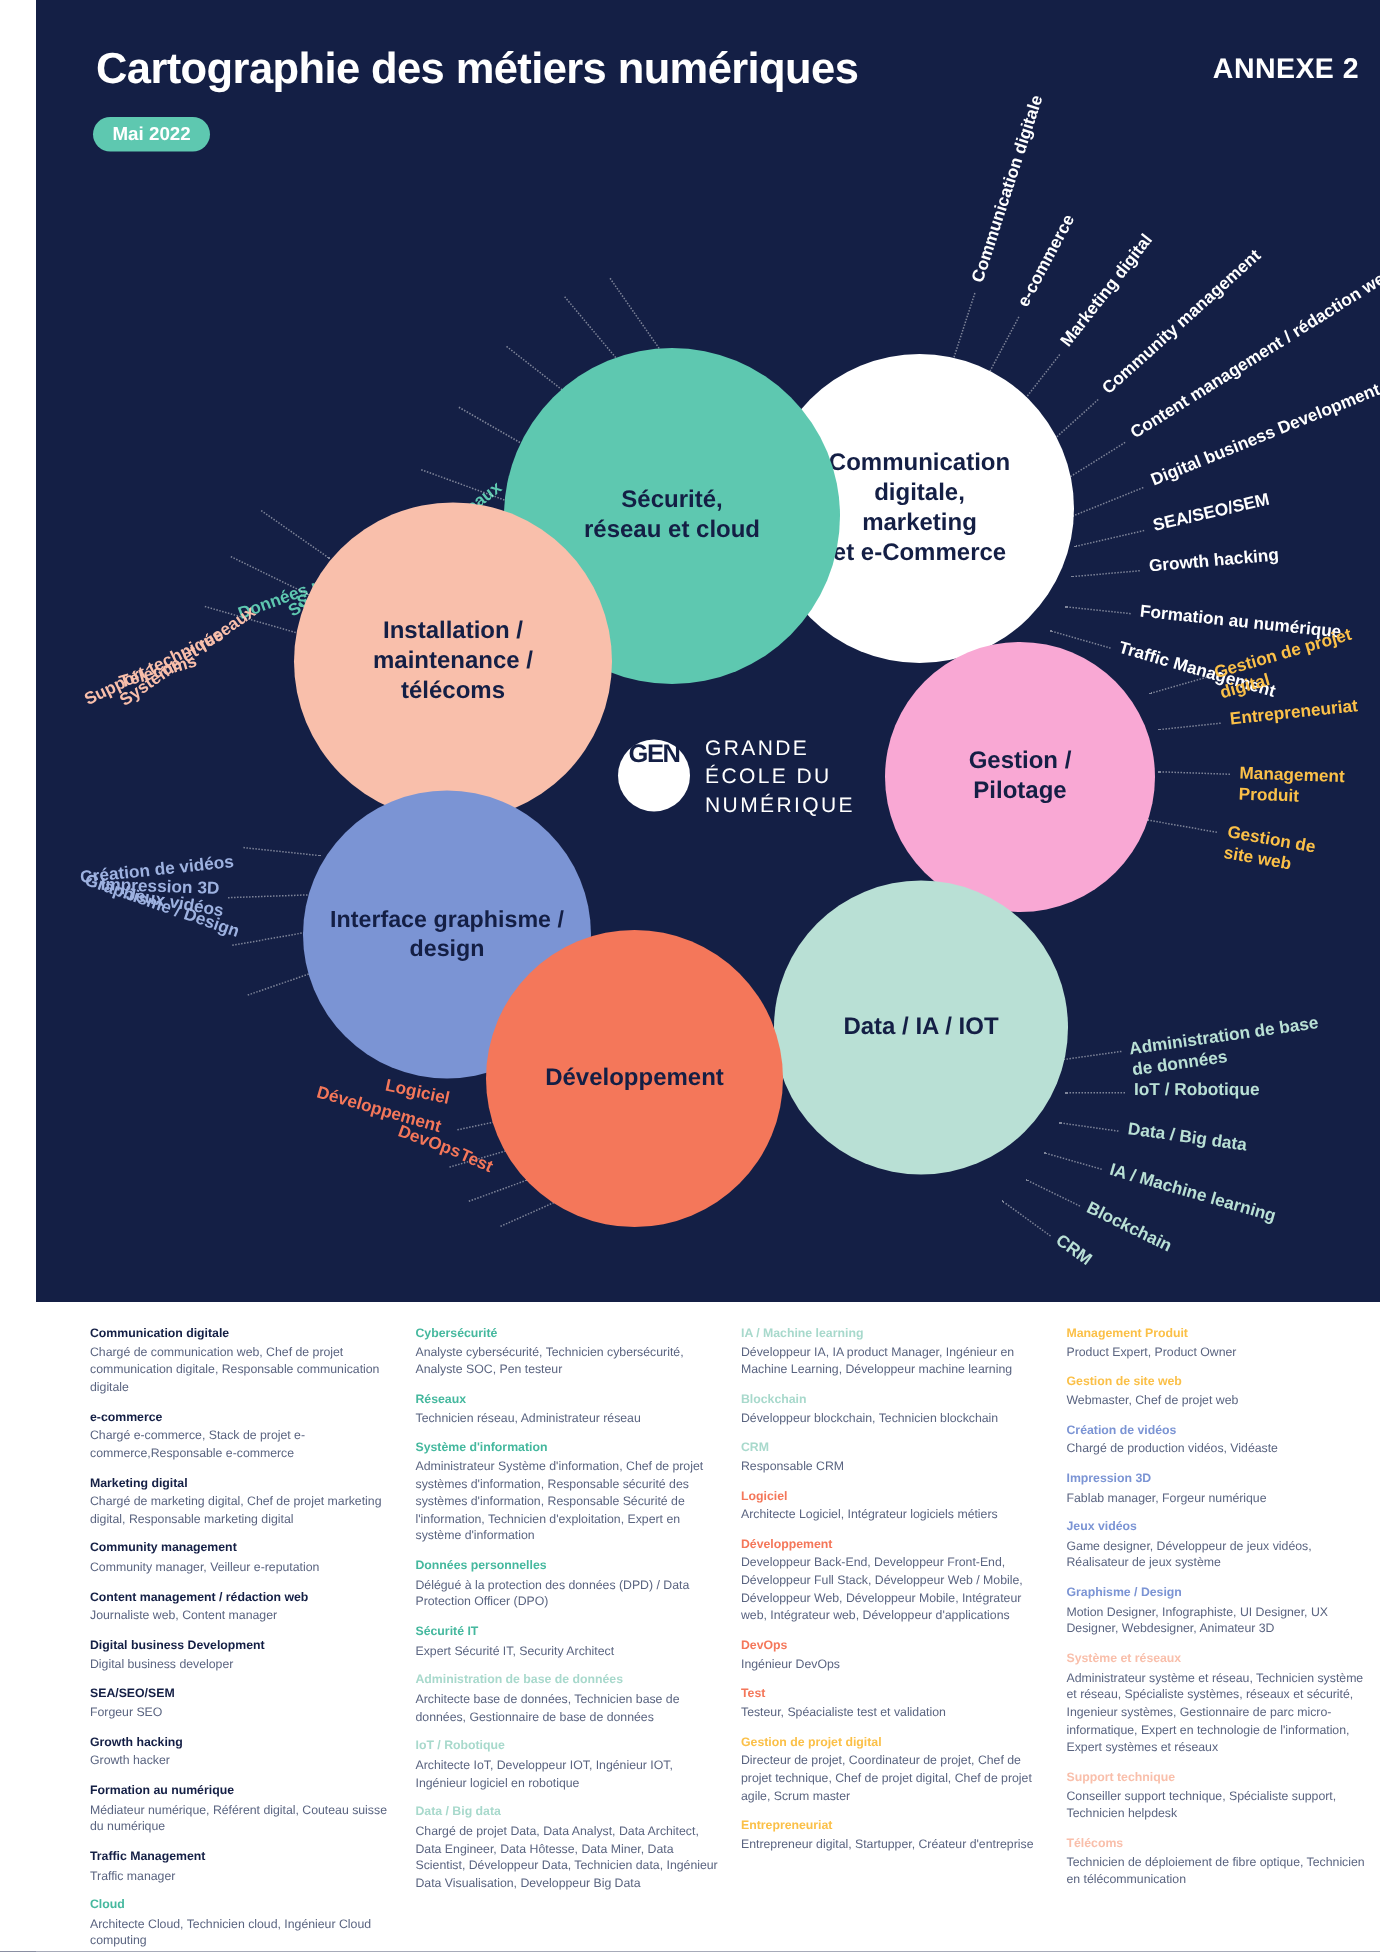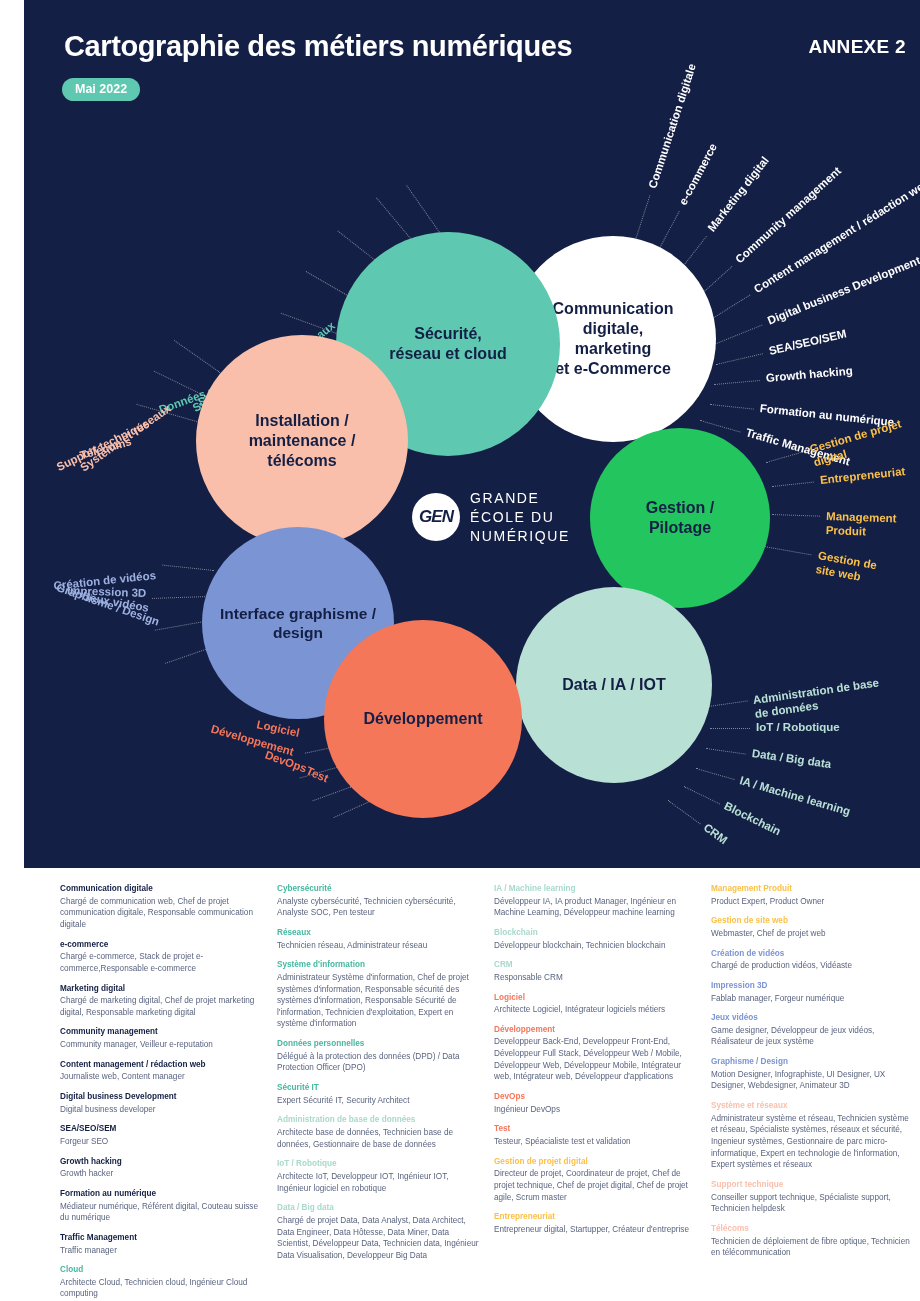--- a/index.html
+++ b/index.html
@@ -39,34 +39,34 @@
     position: absolute; border-radius: 50%;
     display: flex; align-items: center; justify-content: center;
     text-align: center; color: #141f45;
     font-weight: bold; line-height: 1.25;
   }
   .bubble-label { padding: 0 10px; }
 
   #bubble-securite   { left: 312px; top: 232px; width: 224px; height: 224px; background: #5ec8b0; font-size: 16px; }
   #bubble-comm       { left: 486px; top: 236px; width: 206px; height: 206px; background: #ffffff; font-size: 16px; }
   #bubble-install    { left: 172px; top: 335px; width: 212px; height: 212px; background: #f9bfab; font-size: 16px; }
-  #bubble-gestion    { left: 566px; top: 428px; width: 180px; height: 180px; background: #22c55e; font-size: 16px; }
+  #bubble-gestion    { left: 566px; top: 428px; width: 180px; height: 180px; background: #f9a8d4; font-size: 16px; }
   #bubble-interface  { left: 178px; top: 527px; width: 192px; height: 192px; background: #7b94d4; font-size: 15.5px; }
   #bubble-data       { left: 492px; top: 587px; width: 196px; height: 196px; background: #b9e0d5; font-size: 16px; }
   #bubble-dev        { left: 300px; top: 620px; width: 198px; height: 198px; background: #f4775a; font-size: 16px; }
 
   
   .logo-wrap {
     position: absolute; left: 388px; top: 489px;
     display: flex; align-items: center; gap: 10px;
   }
   .logo-circle {
     width: 48px; height: 48px; border-radius: 50%;
     background: #ffffff; position: relative;
-    display: flex; align-items: center; justify-content: center; font-style: italic;
+    display: flex; align-items: flex-start; justify-content: center;
   }
   .logo-gen {
     font-size: 17px; font-weight: bold; color: #141f45;
     letter-spacing: -1px; font-family: "Liberation Sans", sans-serif;
   }
   .logo-text {
     color: #ffffff; font-size: 14px; line-height: 1.35;
     letter-spacing: 1.6px;
   }
 

